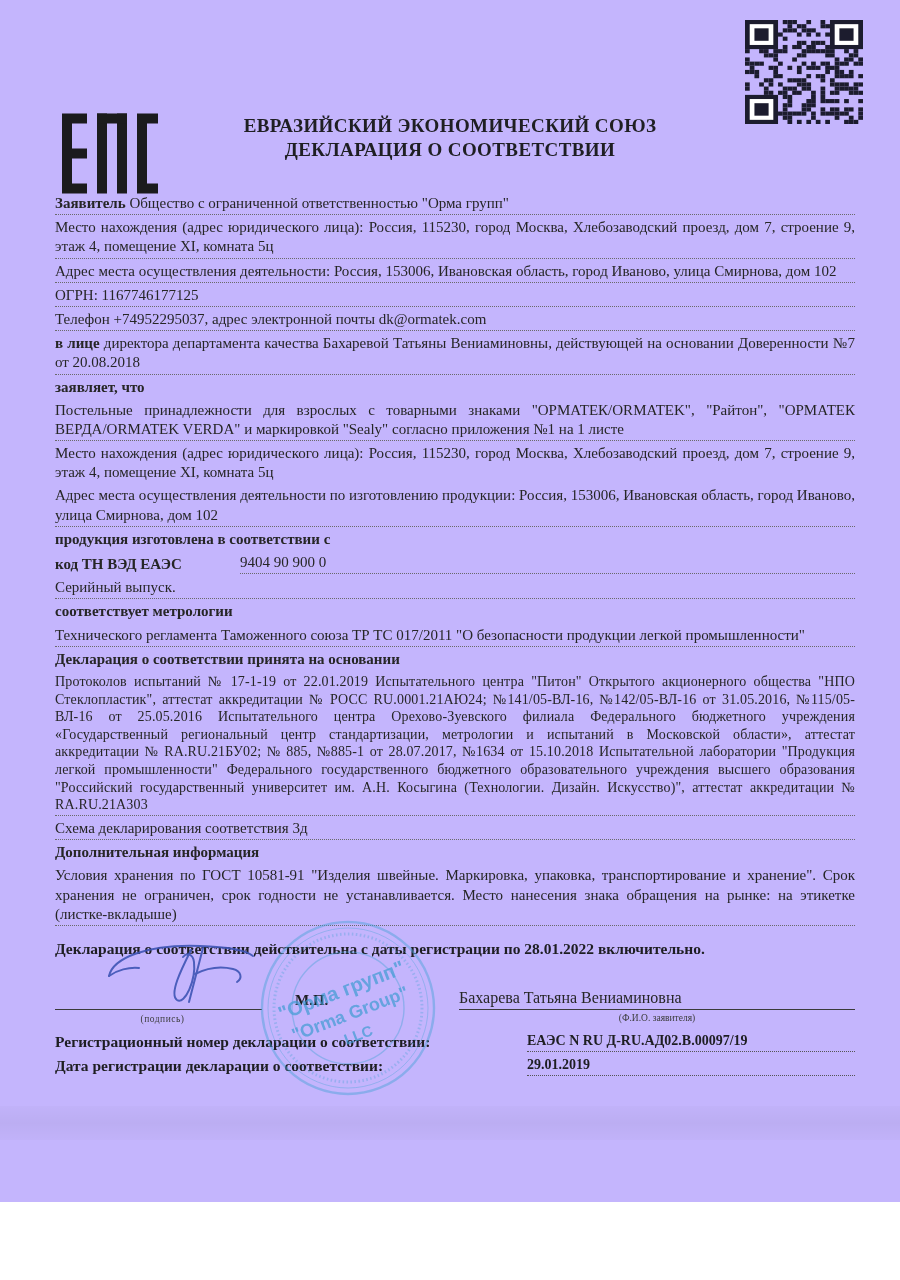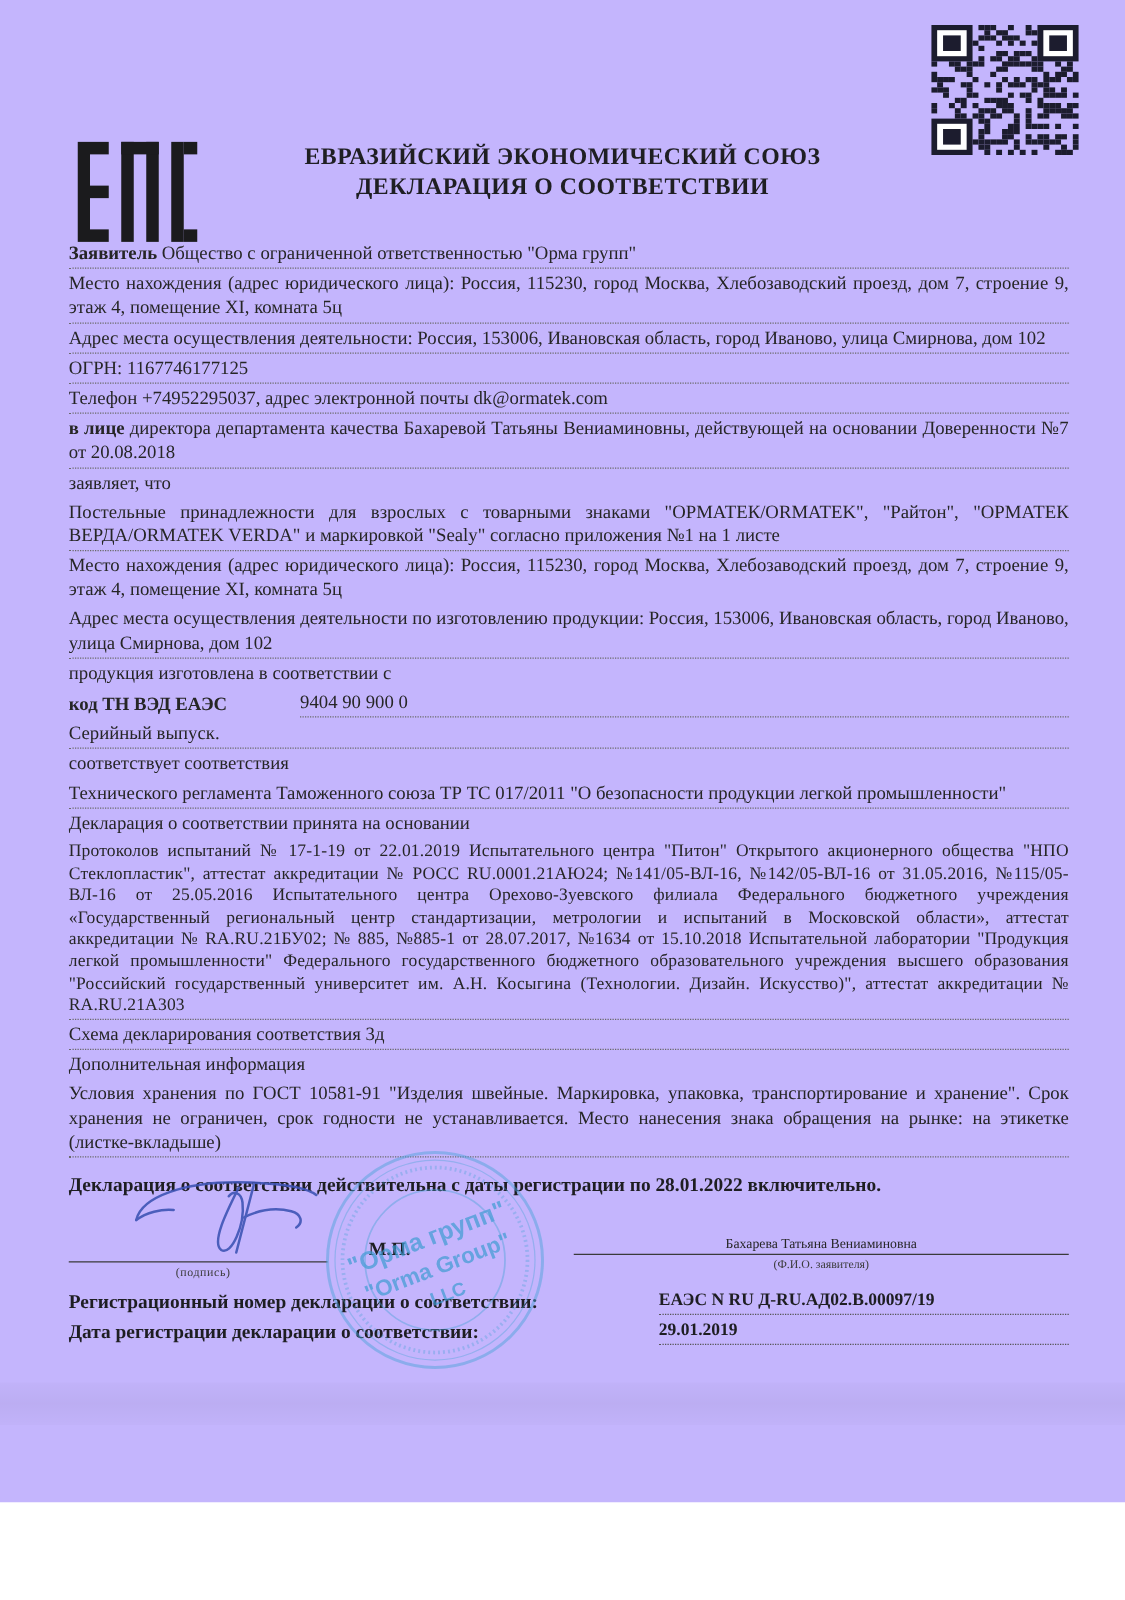--- a/index.html
+++ b/index.html
@@ -44,21 +44,21 @@
   }
   
   .doc-body {
     margin: 32px 45px 0 55px; 
     font-size: 15px;
     line-height: 1.28;
   }
   .row { margin-bottom: 3px; padding-bottom: 1px; }
   .dotted { border-bottom: 1px dotted #6a6a6a; }
   .justify { text-align: justify; }
-  .bold-head { font-weight: normal; }
+  .bold-head { font-weight: bold; }
   .small {
     font-size: 14px;
     letter-spacing: 0.15px;
     word-spacing: 1.5px;
     line-height: 1.26;
   }
   .tnved { display: flex; align-items: flex-end; }
   .tnved .label { font-weight: bold; width: 185px; flex: none; }
   .tnved .value { flex: 1; border-bottom: 1px dotted #6a6a6a; padding-bottom: 1px; }
   .validity {
@@ -76,21 +76,21 @@
   .sig-caption {
     position: absolute; left: 4px; top: 49px; width: 207px;
     text-align: center; font-size: 9.5px; color: #3c3c3c;
     letter-spacing: 0.5px;
   }
   .mp {
     position: absolute; left: 240px; top: 27px;
     font-weight: bold; font-size: 15px; color: #1e1e22;
   }
   .fio-area { position: absolute; right: 0; top: 0; width: 396px; }
-  .fio-name { text-align: center; font-size: 11px; padding-top: 24px; }
+  .fio-name { font-size: 16px; padding-top: 24px; }
   .fio-line { border-bottom: 1.6px solid #3a3a3a; margin-top: 1px; }
   .fio-caption { text-align: center; font-size: 9.5px; color: #3c3c3c; padding-top: 2px; }
   
   .reg-row { display: flex; align-items: flex-end; margin-top: 4px; }
   .reg-label { font-weight: bold; font-size: 15.5px; width: 472px; flex: none; color: #1e1e22; }
   .reg-value {
     flex: 1; font-weight: bold; font-size: 14px; color: #1e1e22;
     border-bottom: 1.5px dotted #555; padding-bottom: 1px; font-family: Liberation Serif, serif;
   }
   
@@ -390,21 +390,21 @@
     <p class="row bold-head">продукция изготовлена в соответствии с</p>
 
 
     <div class="row tnved">
       <span class="label">код ТН ВЭД ЕАЭС</span>
       <span class="value">9404 90 900 0</span>
     </div>
 
     <p class="row dotted">Серийный выпуск.</p>
 
-    <p class="row bold-head">соответствует соответствия</p>
+    <p class="row bold-head">соответствует метрологии</p>
 
     <p class="row dotted justify">Технического регламента Таможенного союза ТР ТС 017/2011 "О безопасности продукции легкой промышленности"</p>
 
     <p class="row bold-head">Декларация о соответствии принята на основании</p>
 
     <p class="row dotted justify small">Протоколов испытаний № 17-1-19 от 22.01.2019 Испытательного центра "Питон" Открытого акционерного общества "НПО Стеклопластик", аттестат аккредитации № РОСС RU.0001.21АЮ24; №141/05-ВЛ-16, №142/05-ВЛ-16 от 31.05.2016, №115/05-ВЛ-16 от 25.05.2016 Испытательного центра Орехово-Зуевского филиала Федерального бюджетного учреждения «Государственный региональный центр стандартизации, метрологии и испытаний в Московской области», аттестат аккредитации № RA.RU.21БУ02; № 885, №885-1 от 28.07.2017, №1634 от 15.10.2018 Испытательной лаборатории "Продукция легкой промышленности" Федерального государственного бюджетного образовательного учреждения высшего образования "Российский государственный университет им. А.Н. Косыгина (Технологии. Дизайн. Искусство)", аттестат аккредитации № RA.RU.21А303</p>
 
     <p class="row dotted">Схема декларирования соответствия 3д</p>
 
     <p class="row bold-head">Дополнительная информация</p>

